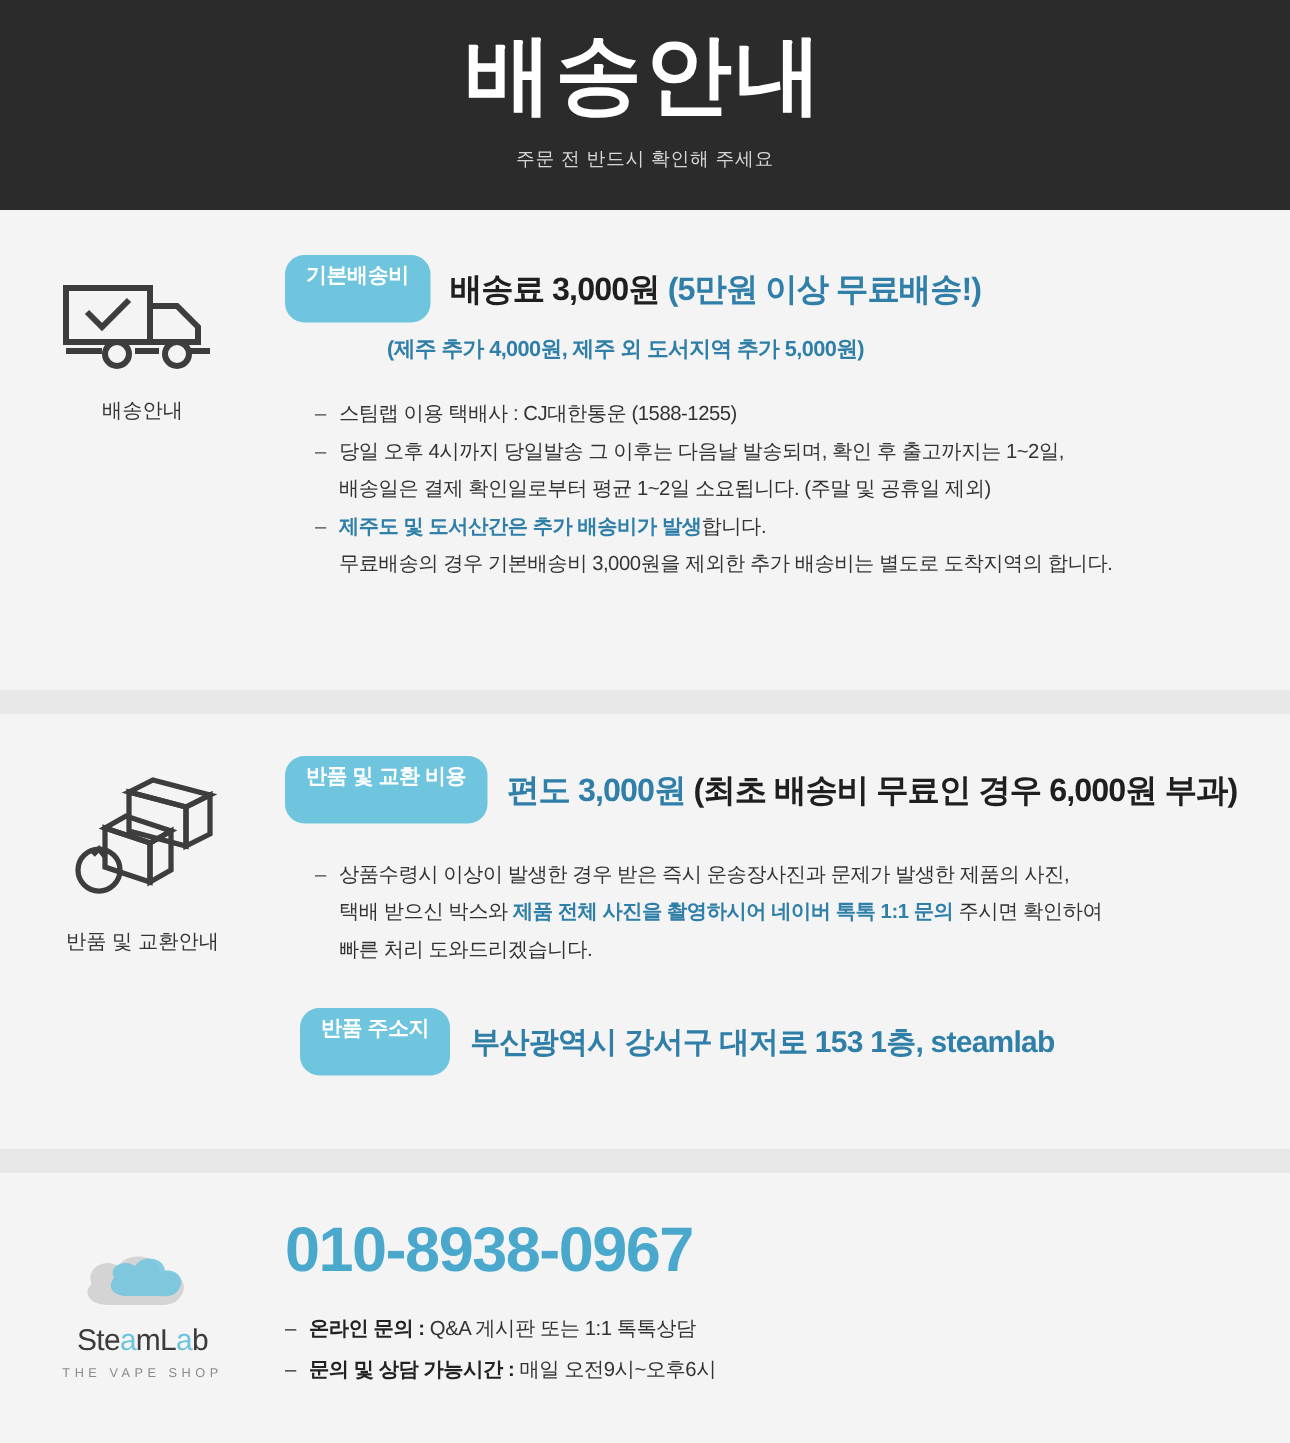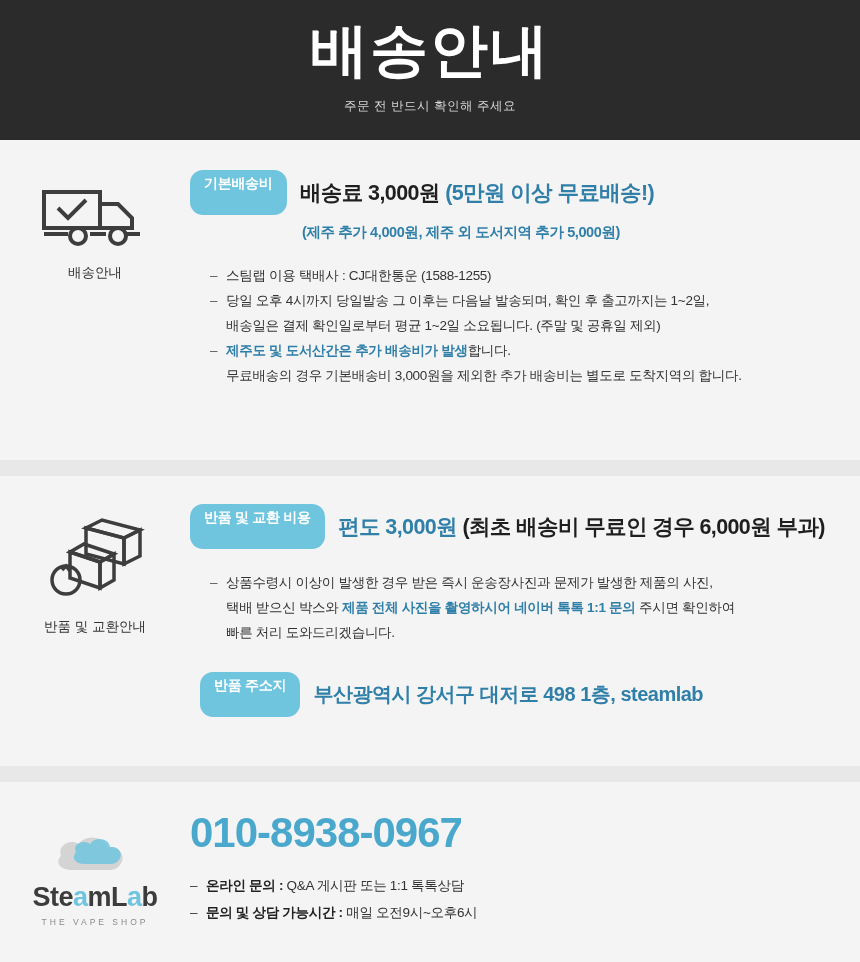--- a/index.html
+++ b/index.html
@@ -83,21 +83,21 @@
     font-weight: bold;
     color: #1f1f1f;
     margin-left: 9px;
     letter-spacing: -0.6px;
   }
   .headline .blue { color: #2f7fa8; }
   .subnote {
     color: #2f7fa8;
     font-size: 14.5px;
     margin-top: 8px;
-    margin-left: 112px;
+    margin-left: 68px;
     font-weight: bold;
     letter-spacing: -0.4px;
   }
 
   
   .bullets { margin-top: 22px; margin-left: 20px; }
   .bullet {
     display: flex;
     font-size: 13.5px;
     line-height: 1.85;
@@ -136,22 +136,22 @@
     line-height: 2.0;
     letter-spacing: -0.3px;
   }
   .contact-line .dash { width: 16px; flex: 0 0 16px; }
   .contact-line .lbl { font-weight: bold; color: #222; }
   .contact-line .val { color: #333; }
 
   
   .logo-wrap { text-align: center; padding-top: 4px; }
   .logo-name {
-    font-size: 27px;
-    font-weight: bold;
+    font-size: 20px;
+    font-weight: normal;
     color: #3c3c3c;
     letter-spacing: -0.5px;
     margin-top: -4px;
   }
   .logo-name .accent-a { color: #6fc4de; }
   .logo-tag {
     font-size: 8.5px;
     color: #8a8a8a;
     letter-spacing: 3px;
     margin-top: 4px;
@@ -248,21 +248,21 @@
             <span class="txt">
               <span>상품수령시 이상이 발생한 경우 받은 즉시 운송장사진과 문제가 발생한 제품의 사진,</span>
               <span class="sub"><span>택배 받으신 박스와 </span><span class="accent">제품 전체 사진을 촬영하시어 네이버 톡톡 1:1 문의</span><span> 주시면 확인하여</span></span>
               <span class="sub">빠른 처리 도와드리겠습니다.</span>
             </span>
           </div>
         </div>
 
         <div class="addr-row">
           <span class="pill">반품 주소지</span>
-          <span class="addr-text">부산광역시 강서구 대저로 498 1층, steamlab</span>
+          <span class="addr-text">부산광역시 강서구 대저로 153 1층, steamlab</span>
         </div>
       </div>
     </div>
   </div>
 
   <div class="gap"></div>
 
   <div class="section section-contact">
     <div class="row">
       <div class="icon-col">

